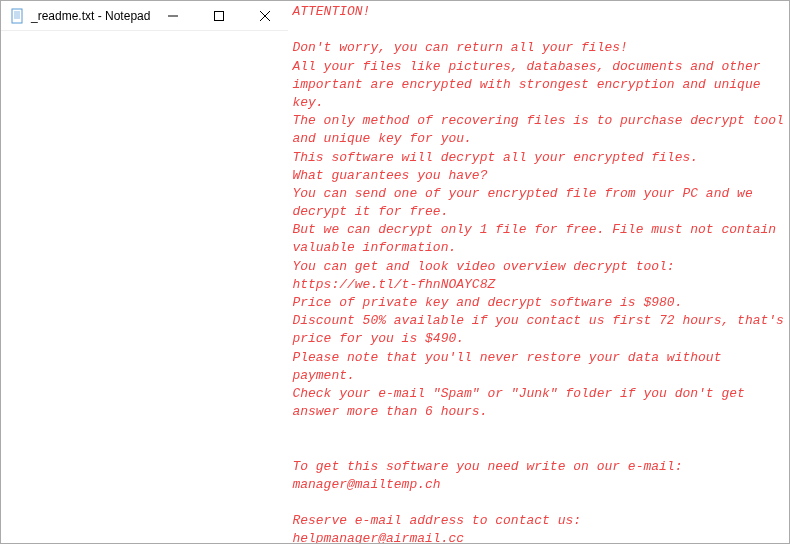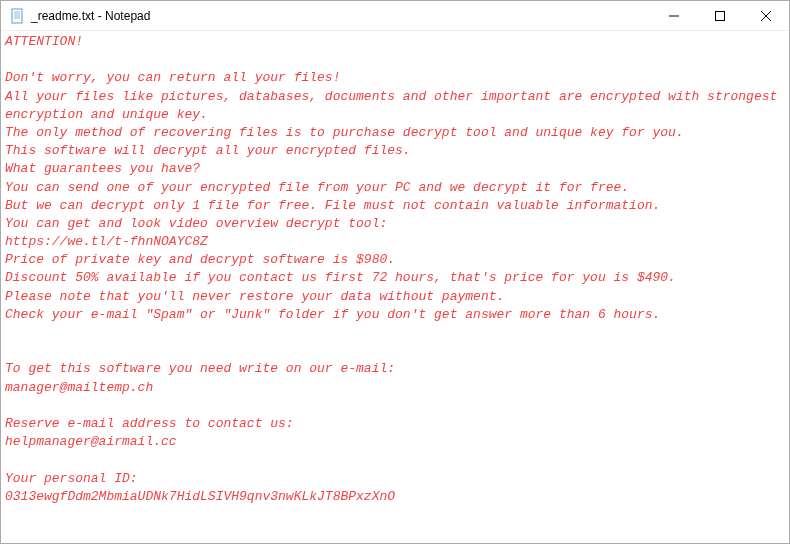--- a/index.html
+++ b/index.html
@@ -12,21 +12,21 @@
       background: #fff;
       width: 790px;
       height: 544px;
       overflow: hidden;
     }
     .window {
       width: 100%;
       height: 100%;
       border: 1px solid #aaa;
       display: flex;
-      flex-direction: column;
+      flex-direction: row;
       background: #fff;
     }
     .titlebar {
       height: 30px;
       background: #fff;
       display: flex;
       align-items: center;
       border-bottom: 1px solid #eee;
     }
     .titlebar-icon {

